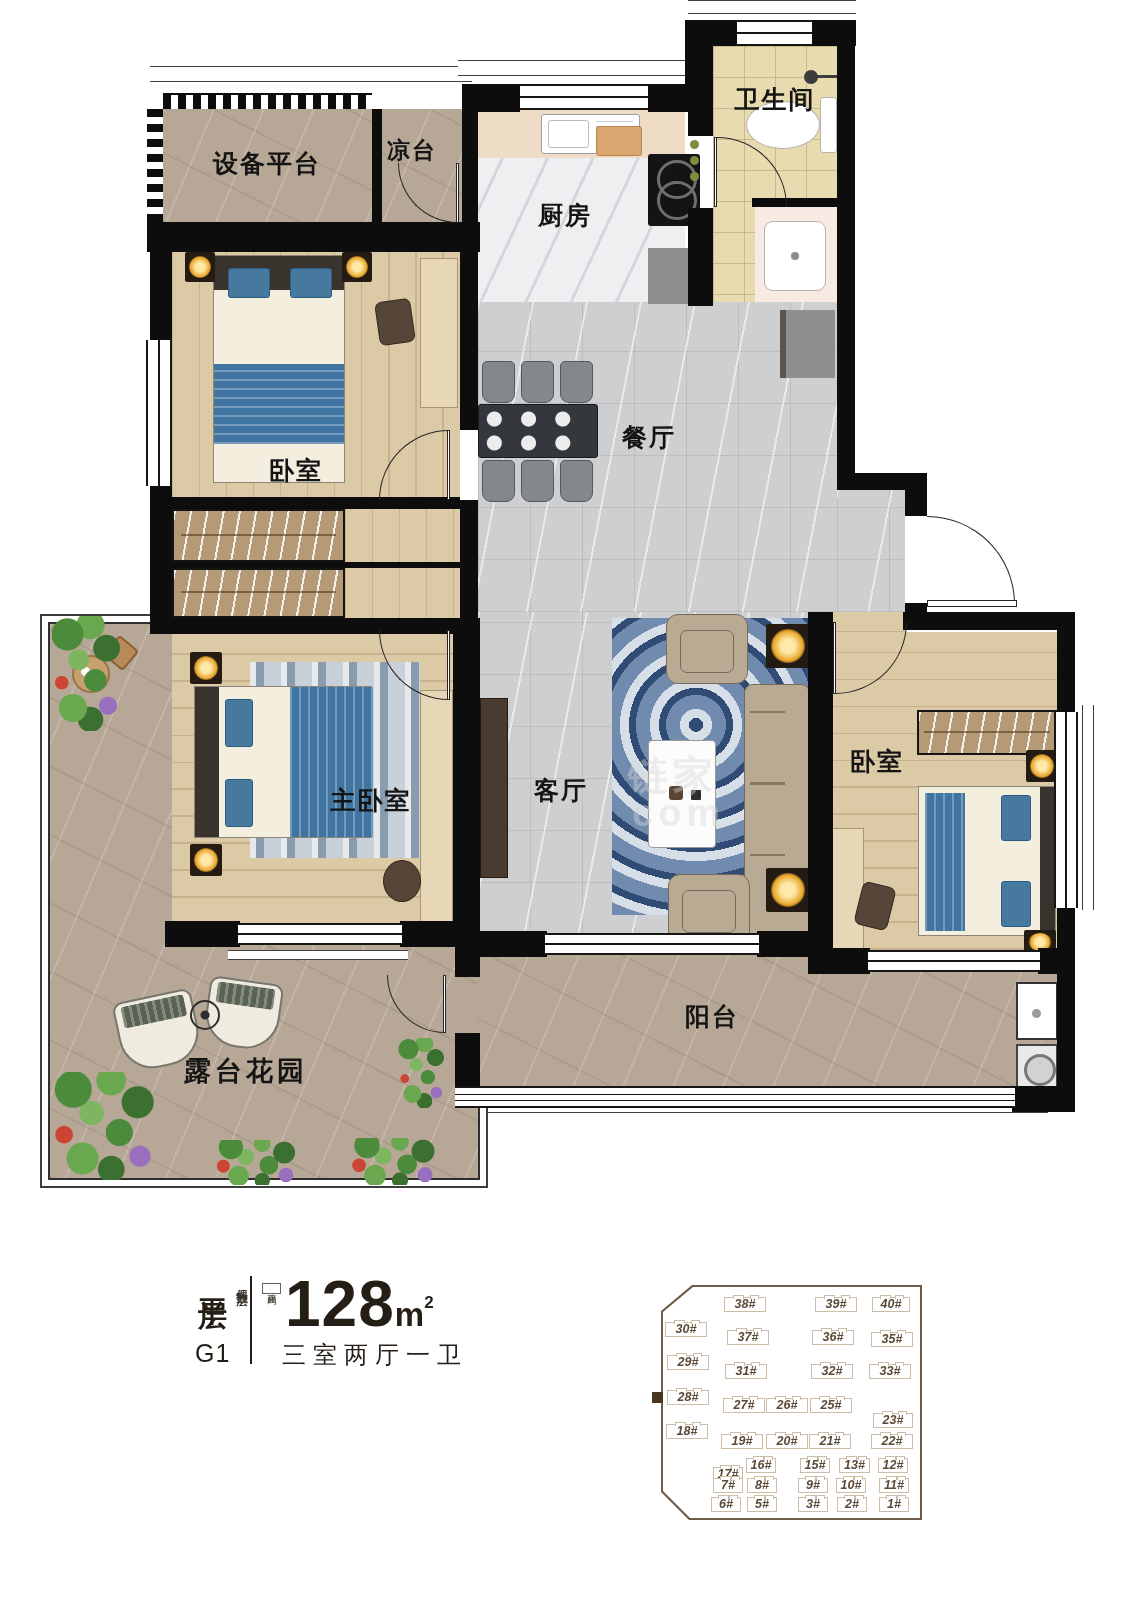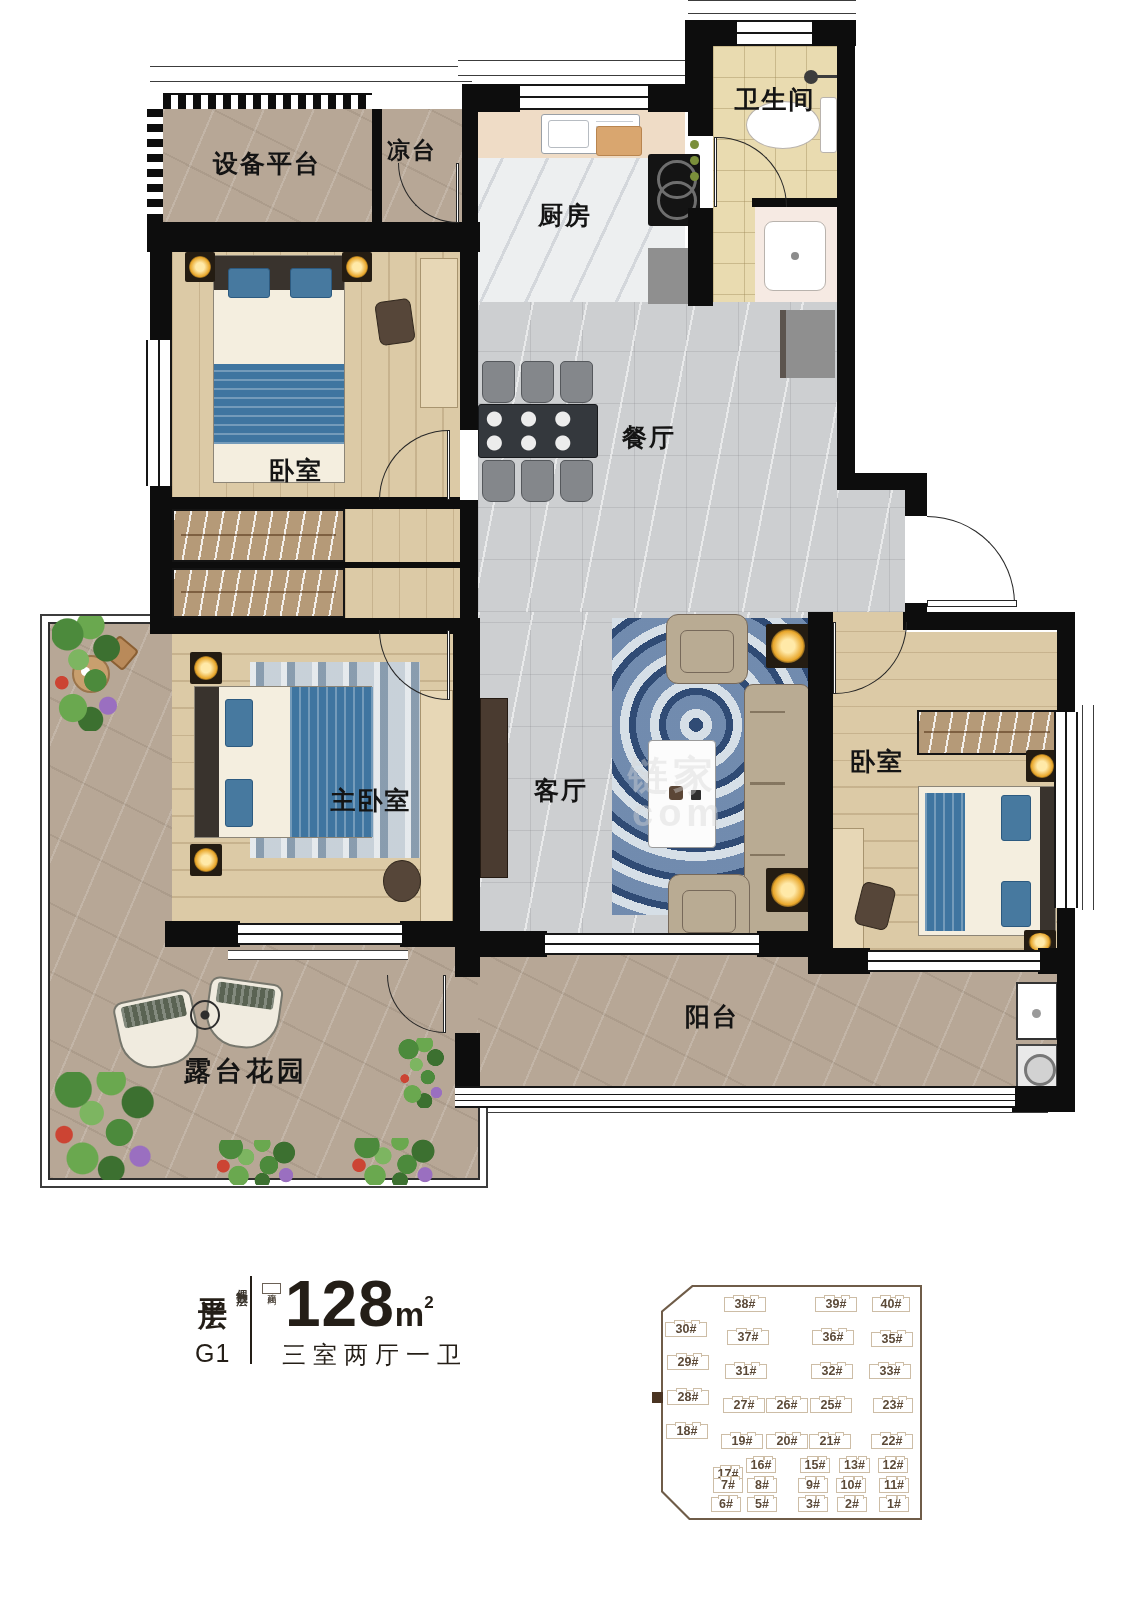--- a/index.html
+++ b/index.html
@@ -325,21 +325,21 @@
     <div class="i-vert i-areapfx">建面约</div>
     <div class="i-area">
       <span class="val">128</span><span class="unit">m</span><span class="exp">2</span>
     </div>
     <div class="i-layout">三室两厅一卫</div>
   </div>
 
   <div class="smap" style="left:661px;top:1285px;width:261px;height:235px;">
     <div class="edge"></div>
     <div class="inner"></div>
-    <div style="position:absolute;left:0;top:0;right:0;bottom:0;z-index:82;">
+    <div style="position:absolute;left:0;top:0;right:0;bottom:0;z-index:82;font-style:italic;">
         <div class="bldg" style="left: 63px; top: 12px; width: 42px;">
           <span class="shape"></span>
           <span class="blabel">38#</span>
         </div>
         <div class="bldg" style="left: 154px; top: 12px; width: 42px;">
           <span class="shape"></span>
           <span class="blabel">39#</span>
         </div>
         <div class="bldg" style="left: 211px; top: 12px; width: 38px;">
           <span class="shape"></span>
@@ -387,21 +387,21 @@
           <span class="blabel">27#</span>
         </div>
         <div class="bldg" style="left: 105px; top: 113px; width: 42px;">
           <span class="shape"></span>
           <span class="blabel">26#</span>
         </div>
         <div class="bldg" style="left: 149px; top: 113px; width: 42px;">
           <span class="shape"></span>
           <span class="blabel">25#</span>
         </div>
-        <div class="bldg" style="left: 212px; top: 113px; width: 19px; padding-left: 40px;">
+        <div class="bldg" style="left: 212px; top: 128px; width: 19px; padding-left: 40px;">
           <span class="shape"></span>
           <span class="blabel">23#</span>
         </div>
         <div class="bldg" style="left: 5px; top: 139px; width: 42px;">
           <span class="shape"></span>
           <span class="blabel">18#</span>
         </div>
         <div class="bldg" style="left: 60px; top: 149px; width: 42px;">
           <span class="shape"></span>
           <span class="blabel">19#</span>

